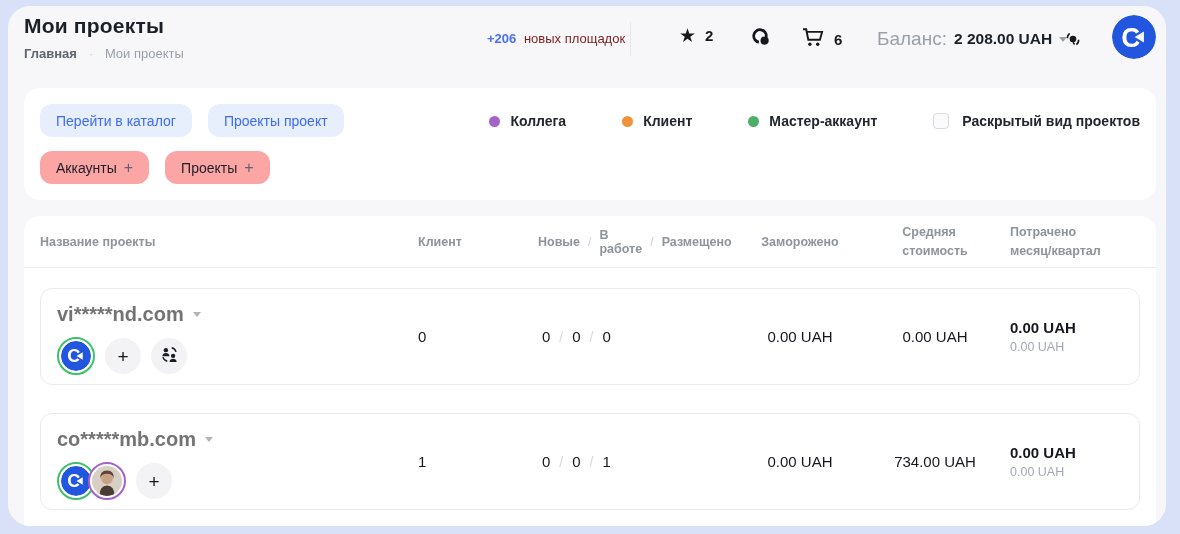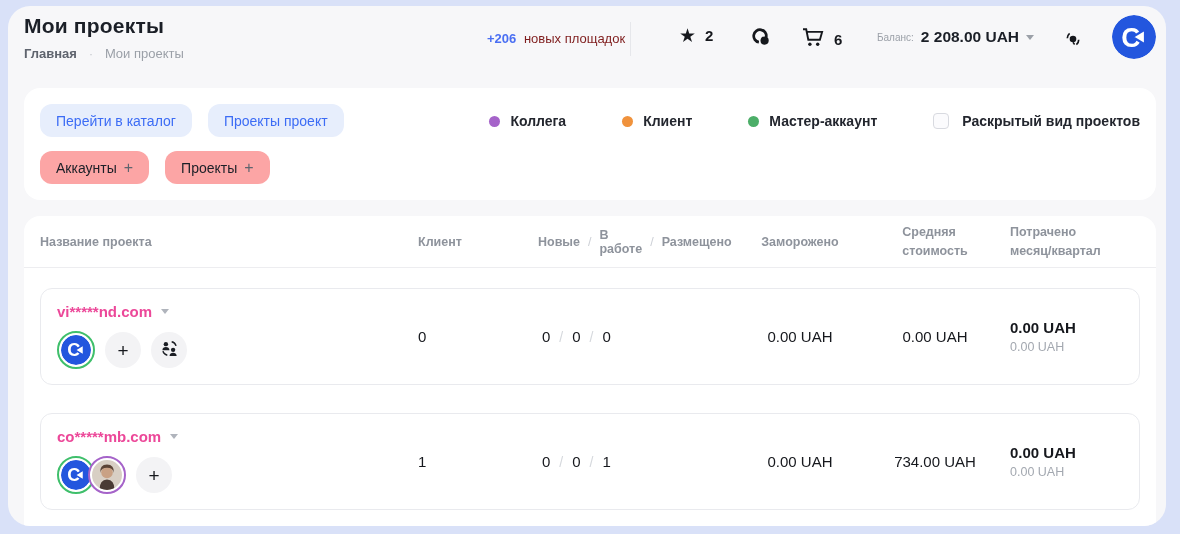--- a/index.html
+++ b/index.html
@@ -22,21 +22,21 @@
   .bc-dot { color:#c3c6cc; font-size:12px; }
   .bc-cur { color:#9ba0a8; }
   .new-platforms { position:absolute; left:479px; top:25px; font-size:13px; cursor:pointer; }
   .new-platforms .accent { color:#4a6ff3; font-weight:600; }
   .new-platforms .muted { color:#7f1d1d; margin-left:4px; }
   .hdr-divider { position:absolute; left:622px; top:16px; width:1px; height:34px; background:#e6e7eb; }
   .hdr-group { position:absolute; top:20px; display:flex; align-items:center; gap:9px; cursor:pointer; }
   .hdr-count { font-size:15px; font-weight:700; color:#16181d; }
   .star-glyph { font-size:19px; line-height:1; color:#16181d; }
   .balance { position:absolute; left:869px; top:22px; display:flex; align-items:center; gap:7px; cursor:pointer; }
-  .balance-label { font-size:10px; color:#9ba0a8; }
+  .balance-label { font-size:19px; color:#9ba0a8; }
   .balance-value { font-size:15.5px; font-weight:700; color:#1b1f27; }
   .chevron { width:0; height:0; border-left:4.5px solid transparent; border-right:4.5px solid transparent; border-top:5px solid #9ba0a8; }
   .bell-btn { position:absolute; left:1050px; top:20px; width:30px; height:30px; display:flex; align-items:center; justify-content:center; cursor:pointer; }
   .logo-avatar { position:absolute; left:1104px; top:9px; width:44px; height:44px; border-radius:50%; overflow:hidden; cursor:pointer; }
   
   .card { position:absolute; left:16px; width:1132px; background:#ffffff; border-radius:16px; }
   .filter-card { top:82px; height:112px; }
   .table-card { top:210px; height:312px; border-radius:16px 16px 0 0; }
   
   .btn { display:inline-flex; align-items:center; gap:7px; height:33px; padding:0 16px; border-radius:12px; font-size:14px; font-weight:500; cursor:pointer; border:none; font-family:"Liberation Sans",sans-serif; }
@@ -63,21 +63,21 @@
   .th-sep { color:#cdd0d6; font-weight:400; }
   .th-center { text-align:center; padding-left:16px; }
   .th-flex-center { display:flex; justify-content:center; padding-left:16px; }
   .th-left33 { padding-left:33px; }
   .th-2line { line-height:1.45; }
   .row-card { position:absolute; left:16px; width:1100px; height:97px; background:#fff; border:1px solid #e9eaee; border-radius:12px; }
   .row-1 { top:72px; } .row-2 { top:197px; }
   .row-grid { display:grid; grid-template-columns:345px 120px 185px 170px 100px auto; align-items:center; height:100%; padding-left:16px; }
   .cell-name { align-self:stretch; padding-top:14px; }
   .proj-title { display:flex; align-items:center; gap:9px; cursor:pointer; }
-  .proj-name { font-size:15px; font-weight:700; color:#ec4899; }
+  .proj-name { font-size:20px; font-weight:700; color:#737373; }
   .proj-chevron { width:0; height:0; border-left:4.5px solid transparent; border-right:4.5px solid transparent; border-top:5px solid #b0b4bc; }
   .avatars { display:flex; align-items:center; margin-top:11px; }
   .avatar-ring { width:38px; height:38px; border-radius:50%; padding:2px; background:#fff; display:flex; align-items:center; justify-content:center; flex:0 0 auto; }
   .ring-green { border:2px solid #3fbf6b; }
   .ring-purple { border:2px solid #a563c9; margin-left:-7px; position:relative; z-index:2; }
   .avatar-inner { width:30px; height:30px; border-radius:50%; overflow:hidden; }
   .circle-btn { width:36px; height:36px; border-radius:50%; background:#f3f3f5; display:flex; align-items:center; justify-content:center; margin-left:10px; cursor:pointer; border:none; }
   .circle-btn .plus-glyph { font-size:19px; font-weight:400; color:#16181d; line-height:1; }
   .val { font-size:15px; color:#16181d; }
   .cell-pad { padding-left:16px; }
@@ -188,21 +188,21 @@
       <div class="cb-wrap">
         <span class="checkbox"></span>
         <span class="cb-label">Раскрытый вид проектов</span>
       </div>
     </div>
   </div>
 
   <div class="card table-card">
 
     <div class="thead">
-      <div>Название проекта</div>
+      <div>Название проекты</div>
       <div class="th-pad">Клиент</div>
       <div class="th-group">
         <span>Новые</span>
         <span class="th-sep">/</span>
         <span>В работе</span>
         <span class="th-sep">/</span>
         <span>Размещено</span>
       </div>
       <div class="th-center">Заморожено</div>
       <div class="th-flex-center">

